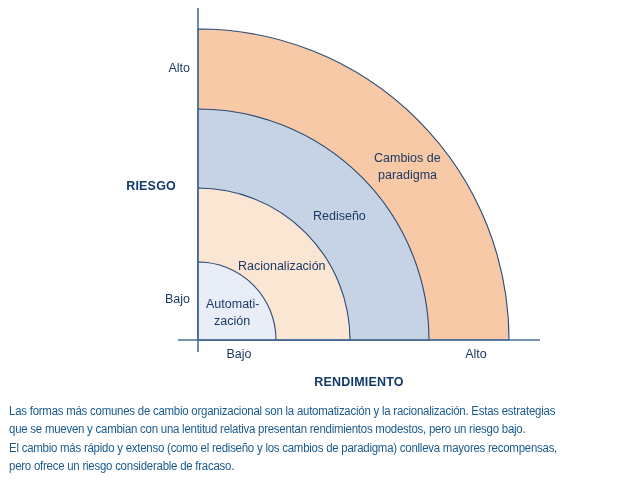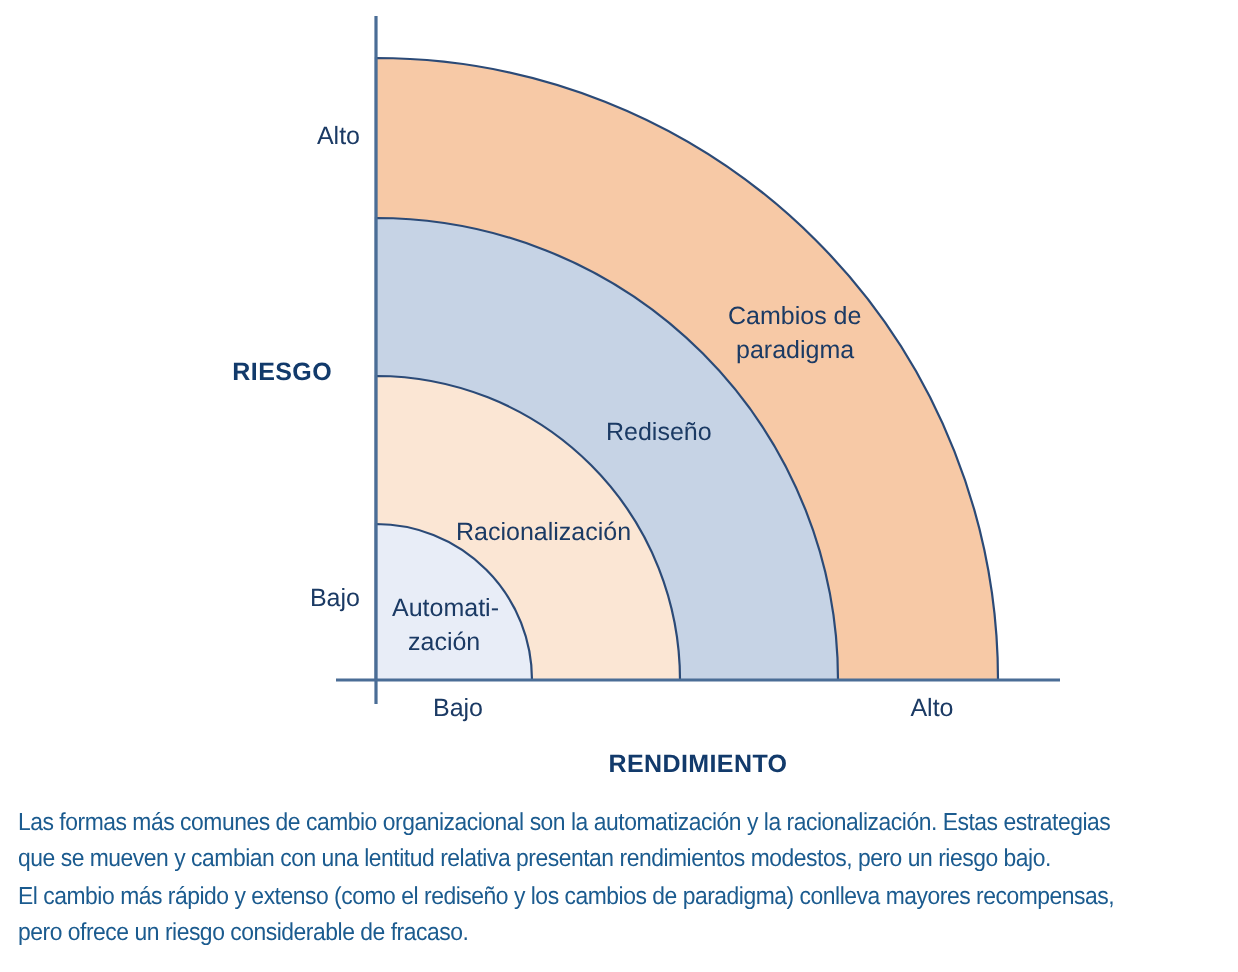--- a/index.html
+++ b/index.html
@@ -10,21 +10,21 @@
     width: 619px;
     height: 486px;
     background: #ffffff;
     font-family: "Liberation Sans", sans-serif;
     color: #1b3a64;
     overflow: hidden;
     position: relative;
   }
   #figure {
     position: absolute;
-    left: 0;
+    left: 10px;
     top: 0;
     width: 573px;
     height: 400px;
   }
   #figure svg {
     display: block;
   }
   .svg-label {
     font-family: "Liberation Sans", sans-serif;
     fill: #1b3a64;

